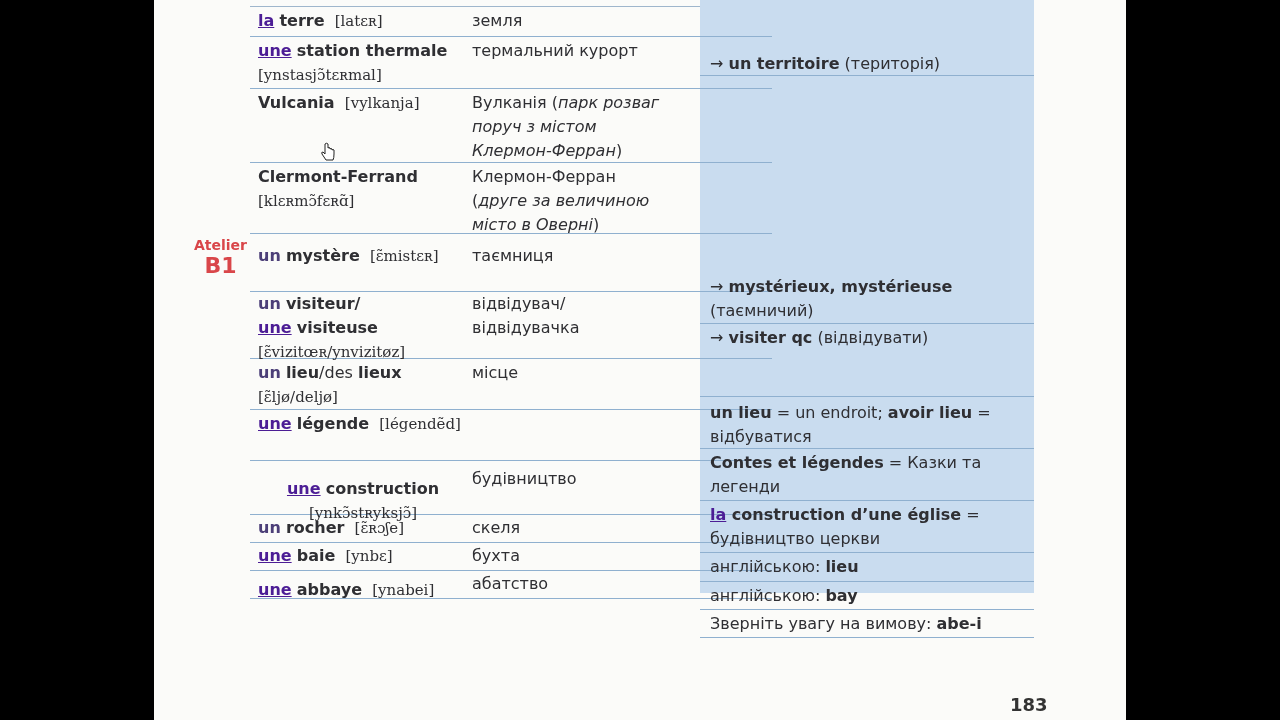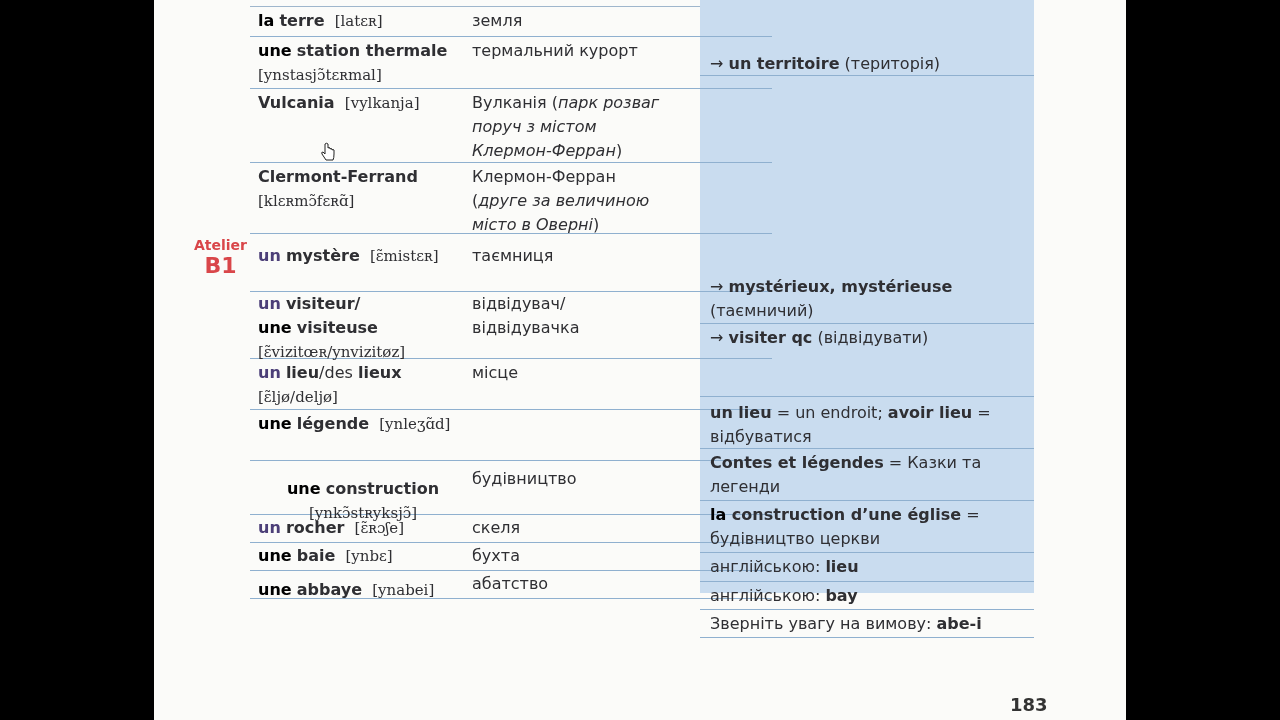--- a/index.html
+++ b/index.html
@@ -15,21 +15,21 @@
   .blue-col {
     position:absolute; left:546px; top:0; width:334px; height:593px;
     background:#c9dcef;
   }
   .row { position:absolute; border-bottom:1px solid #8fb0cf; box-sizing:border-box; }
   .lrow { left:96px; width:522px; }
   .brow { left:546px; width:334px; padding-left:10px; }
   .fr { position:absolute; left:8px; top:2px; width:210px; font-size:16px; line-height:24px; color:#2f2f33; }
   .ua { position:absolute; left:222px; top:2px; width:200px; font-size:16px; line-height:24px; color:#2f2f33; }
   .b { font-weight:bold; }
-  .red { color:#000000; font-weight:bold; }
+  .red { color:#4c1d95; font-weight:bold;text-decoration:underline; }
   .purple { color:#4c3f78; font-weight:bold; }
   .ipa { font-family:"DejaVu Serif", "Liberation Serif", serif; font-size:15px; color:#2f2f33; }
   .it { font-style:italic; }
   .sm { font-weight:normal; }
   .note { font-size:16px; line-height:24px; color:#2f2f33; padding-top:2px;margin-top:44px; }
   .atelier {
     position:absolute; left:40px; top:237px; color:#d9464a; font-weight:bold; text-align:center; line-height:16px;
   }
   .atelier .a1 { font-size:14px; display:block; }
   .atelier .a2 { font-size:22px; display:block; line-height:26px; }
@@ -77,21 +77,21 @@
     <div class="fr" style="top:6px;"><span class="purple">un</span> <span class="b">visiteur/</span><br><span class="red">une</span> <span class="b">visiteuse</span><br><span class="ipa">[ɛ̃vizitœʀ/ynvizitøz]</span></div>
     <div class="ua" style="top:6px;">відвідувач/ відвідувачка</div>
   </div>
 
   <div class="row lrow" style="top:359px;height:51px;">
     <div class="fr"><span class="purple">un</span> <span class="b">lieu</span><span class="sm">/des</span> <span class="b">lieux</span><br><span class="ipa">[ɛ̃ljø/deljø]</span></div>
     <div class="ua">місце</div>
   </div>
 
   <div class="row lrow" style="top:410px;height:51px;">
-    <div class="fr"><span class="red">une</span> <span class="b">légende</span>&nbsp; <span class="ipa">[ynleʒɑ̃d]</span></div>
+    <div class="fr"><span class="red">une</span> <span class="b">légende</span>&nbsp; <span class="ipa">[légendẽd]</span></div>
   </div>
 
   <div class="row lrow" style="top:461px;height:54px;">
     <div class="fr" style="top:16px;text-align:center;"><span class="red">une</span> <span class="b">construction</span><br><span class="ipa">[ynkɔ̃stʀyksjɔ̃]</span></div>
     <div class="ua" style="top:6px;">будівництво</div>
   </div>
 
   <div class="row lrow" style="top:515px;height:28px;">
     <div class="fr" style="top:1px;"><span class="purple">un</span> <span class="b">rocher</span>&nbsp; <span class="ipa">[ɛ̃ʀɔʃe]</span></div>
     <div class="ua" style="top:1px;">скеля</div>

